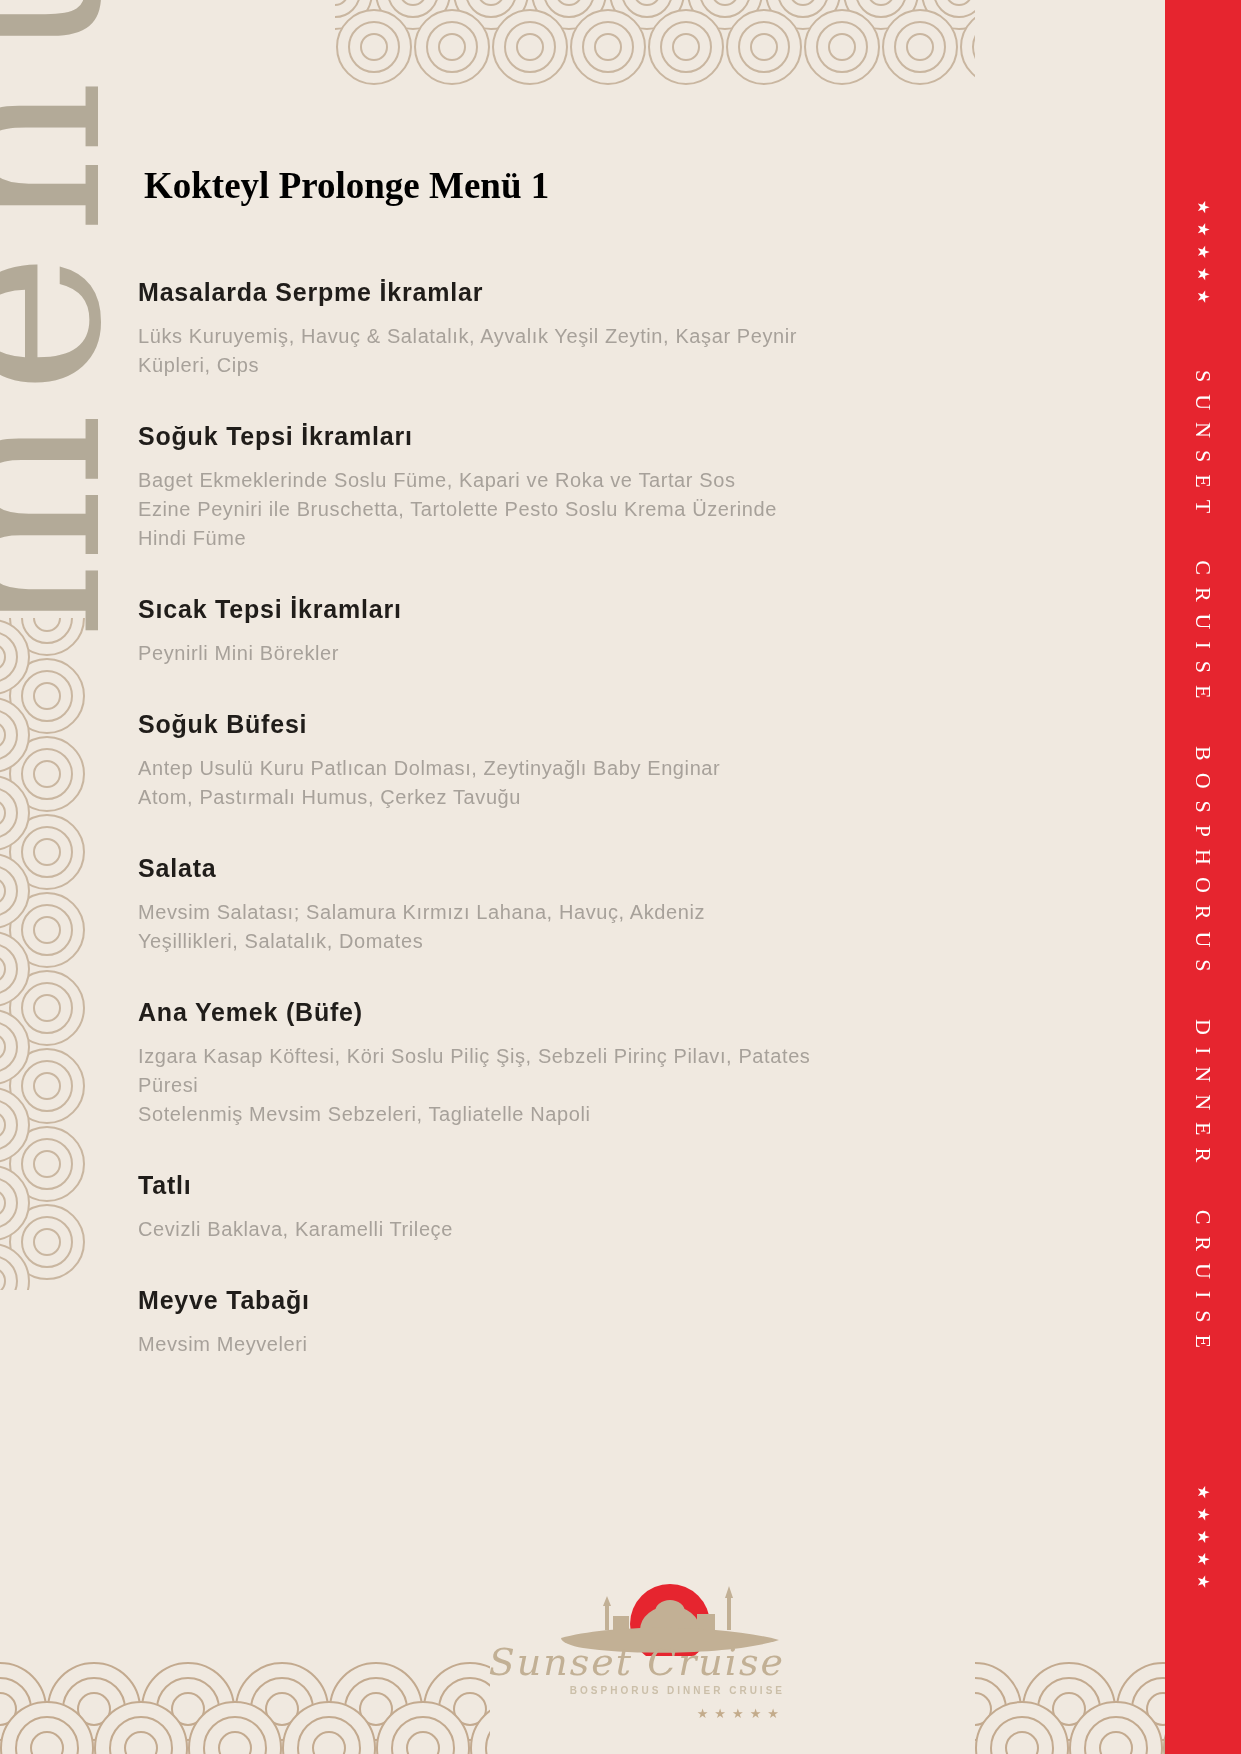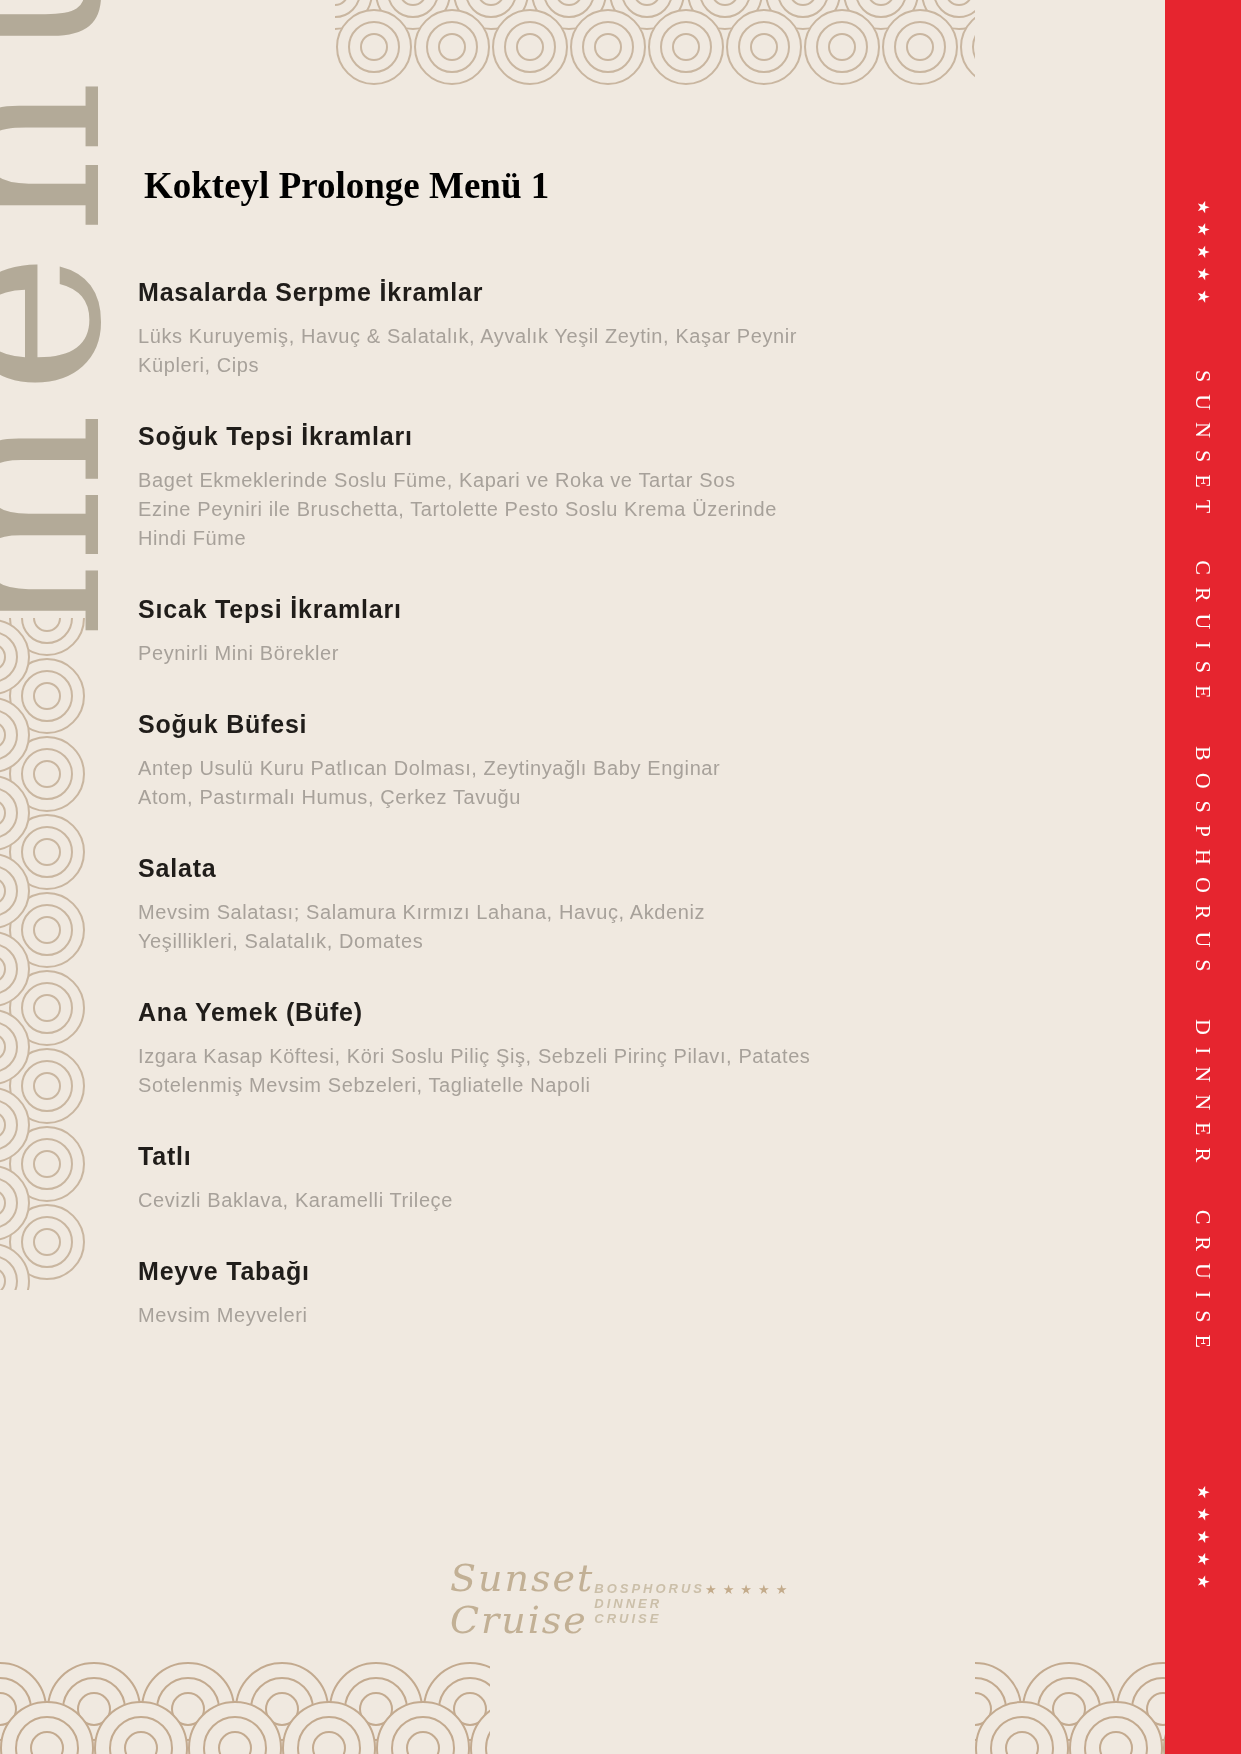--- a/index.html
+++ b/index.html
@@ -65,30 +65,30 @@
   }
   .stripe-stars-top{top:200px;font-size:16px;letter-spacing:8px;}
   .stripe-text{
     top:370px;font-family:"Liberation Serif",serif;
     font-size:22px;letter-spacing:12px;word-spacing:18px;
   }
   .stripe-stars-bottom{top:1485px;font-size:16px;letter-spacing:8px;}
   
   .logo{
     position:absolute;left:450px;top:1572px;width:335px;
-    display:flex;align-items:flex-start;z-index:4;
+    display:flex;flex-direction:column;align-items:flex-end;z-index:4;
   }
   .logo-name{
     font-family:"DejaVu Serif",serif;font-style:italic;
     font-size:38px;letter-spacing:2px;color:var(--logo-tan);
     margin-top:-14px;line-height:1.1;
   }
   .logo-subtitle{
-    font-size:13px;letter-spacing:3px;color:var(--logo-subtle);
-    margin-top:9px;font-weight:700;font-style:italic;
+    font-size:10px;letter-spacing:3px;color:var(--logo-subtle);
+    margin-top:1px;font-weight:700;
   }
   .logo-stars{font-size:13px;letter-spacing:6px;color:var(--logo-star);margin-top:10px;}
   .hidden-defs{position:absolute;width:0;height:0;overflow:hidden;}
 </style>
 </head>
 <body>
 
 <svg class="hidden-defs" aria-hidden="true">
   <defs>
     <g id="sc1">
@@ -200,20 +200,21 @@
         <div class="sec-line">Atom, Pastırmalı Humus, Çerkez Tavuğu</div>
       </div>
       <div class="section">
         <div class="sec-heading">Salata</div>
         <div class="sec-line">Mevsim Salatası; Salamura Kırmızı Lahana, Havuç, Akdeniz</div>
         <div class="sec-line">Yeşillikleri, Salatalık, Domates</div>
       </div>
       <div class="section">
         <div class="sec-heading">Ana Yemek (Büfe)</div>
         <div class="sec-line">Izgara Kasap Köftesi, Köri Soslu Piliç Şiş, Sebzeli Pirinç Pilavı, Patates</div>
+        <div class="sec-line">Püresi</div>
         <div class="sec-line">Sotelenmiş Mevsim Sebzeleri, Tagliatelle Napoli</div>
       </div>
       <div class="section">
         <div class="sec-heading">Tatlı</div>
         <div class="sec-line">Cevizli Baklava, Karamelli Trileçe</div>
       </div>
       <div class="section">
         <div class="sec-heading">Meyve Tabağı</div>
         <div class="sec-line">Mevsim Meyveleri</div>
       </div>

